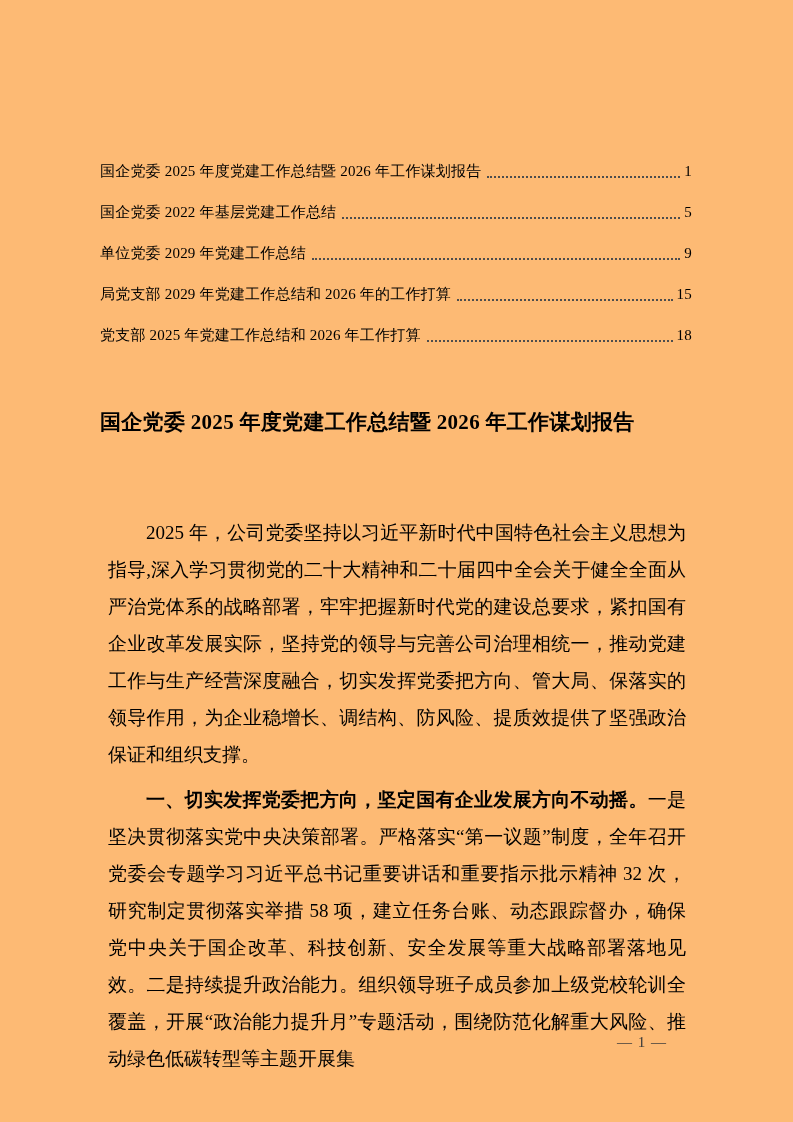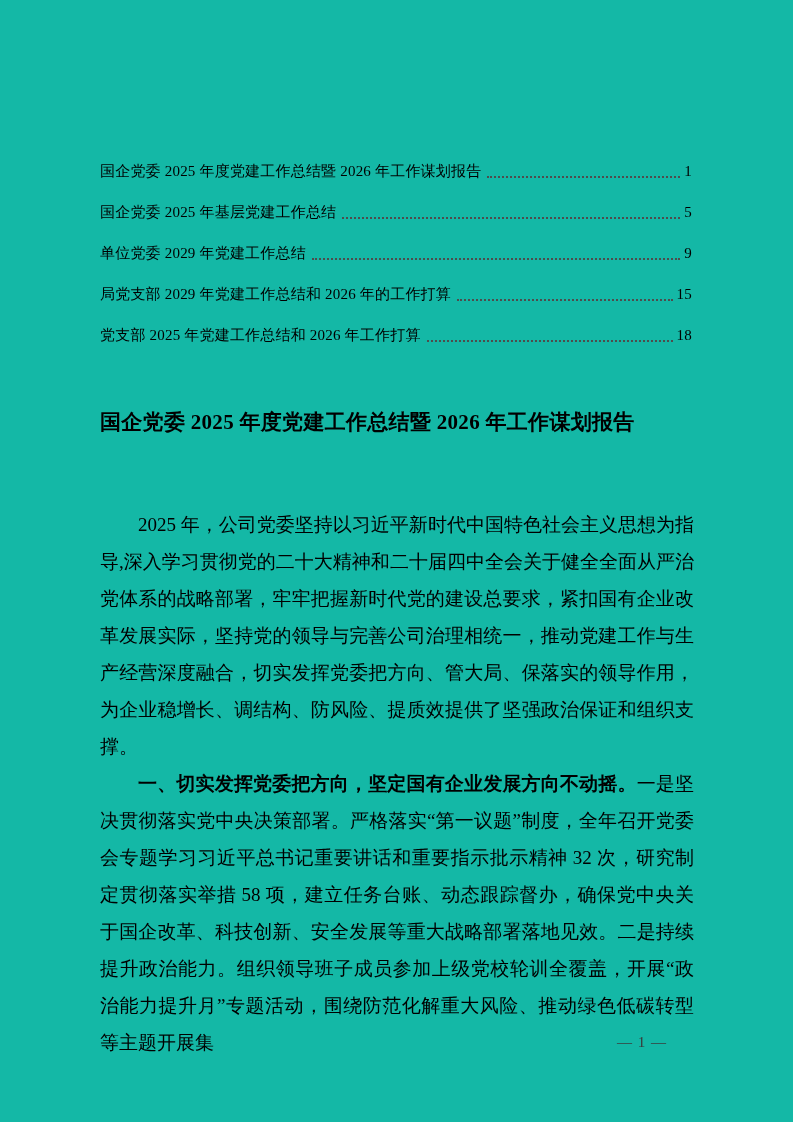--- a/index.html
+++ b/index.html
@@ -11,21 +11,21 @@
     width: 793px;
     height: 1122px;
     position: relative;
     overflow: hidden;
     font-family: "Liberation Serif", serif;
     color: #000000;
   }
   .page {
     position: absolute;
     inset: 0;
-    background: #14b8a6;
+    background: #fdba74;
   }
 
   
   .toc {
     position: absolute;
     left: 100px;
     right: 101px;
     top: 151px;
   }
   .toc-entry {
@@ -70,21 +70,21 @@
     position: absolute;
     left: 100px;
     top: 506px;
     width: 594px;
     font-size: 19px;
     line-height: 37px;
     text-align: justify;
     text-justify: inter-ideograph;
   }
   .article-body p {
-    margin: 0;
+    margin: 8px;
     text-indent: 2em;
   }
   .para-lead {
     font-family: "Liberation Sans", sans-serif;
     font-weight: bold;
   }
 
   
   .page-footer {
     position: absolute;
@@ -100,21 +100,21 @@
 
 <div class="page">
 
   <div class="toc">
     <div class="toc-entry">
       <span class="toc-title">国企党委 2025 年度党建工作总结暨 2026 年工作谋划报告</span>
       <span class="toc-leader"></span>
       <span class="toc-page">1</span>
     </div>
     <div class="toc-entry">
-      <span class="toc-title">国企党委 2025 年基层党建工作总结</span>
+      <span class="toc-title">国企党委 2022 年基层党建工作总结</span>
       <span class="toc-leader"></span>
       <span class="toc-page">5</span>
     </div>
     <div class="toc-entry">
       <span class="toc-title">单位党委 2029 年党建工作总结</span>
       <span class="toc-leader"></span>
       <span class="toc-page">9</span>
     </div>
     <div class="toc-entry">
       <span class="toc-title">局党支部 2029 年党建工作总结和 2026 年的工作打算</span>

